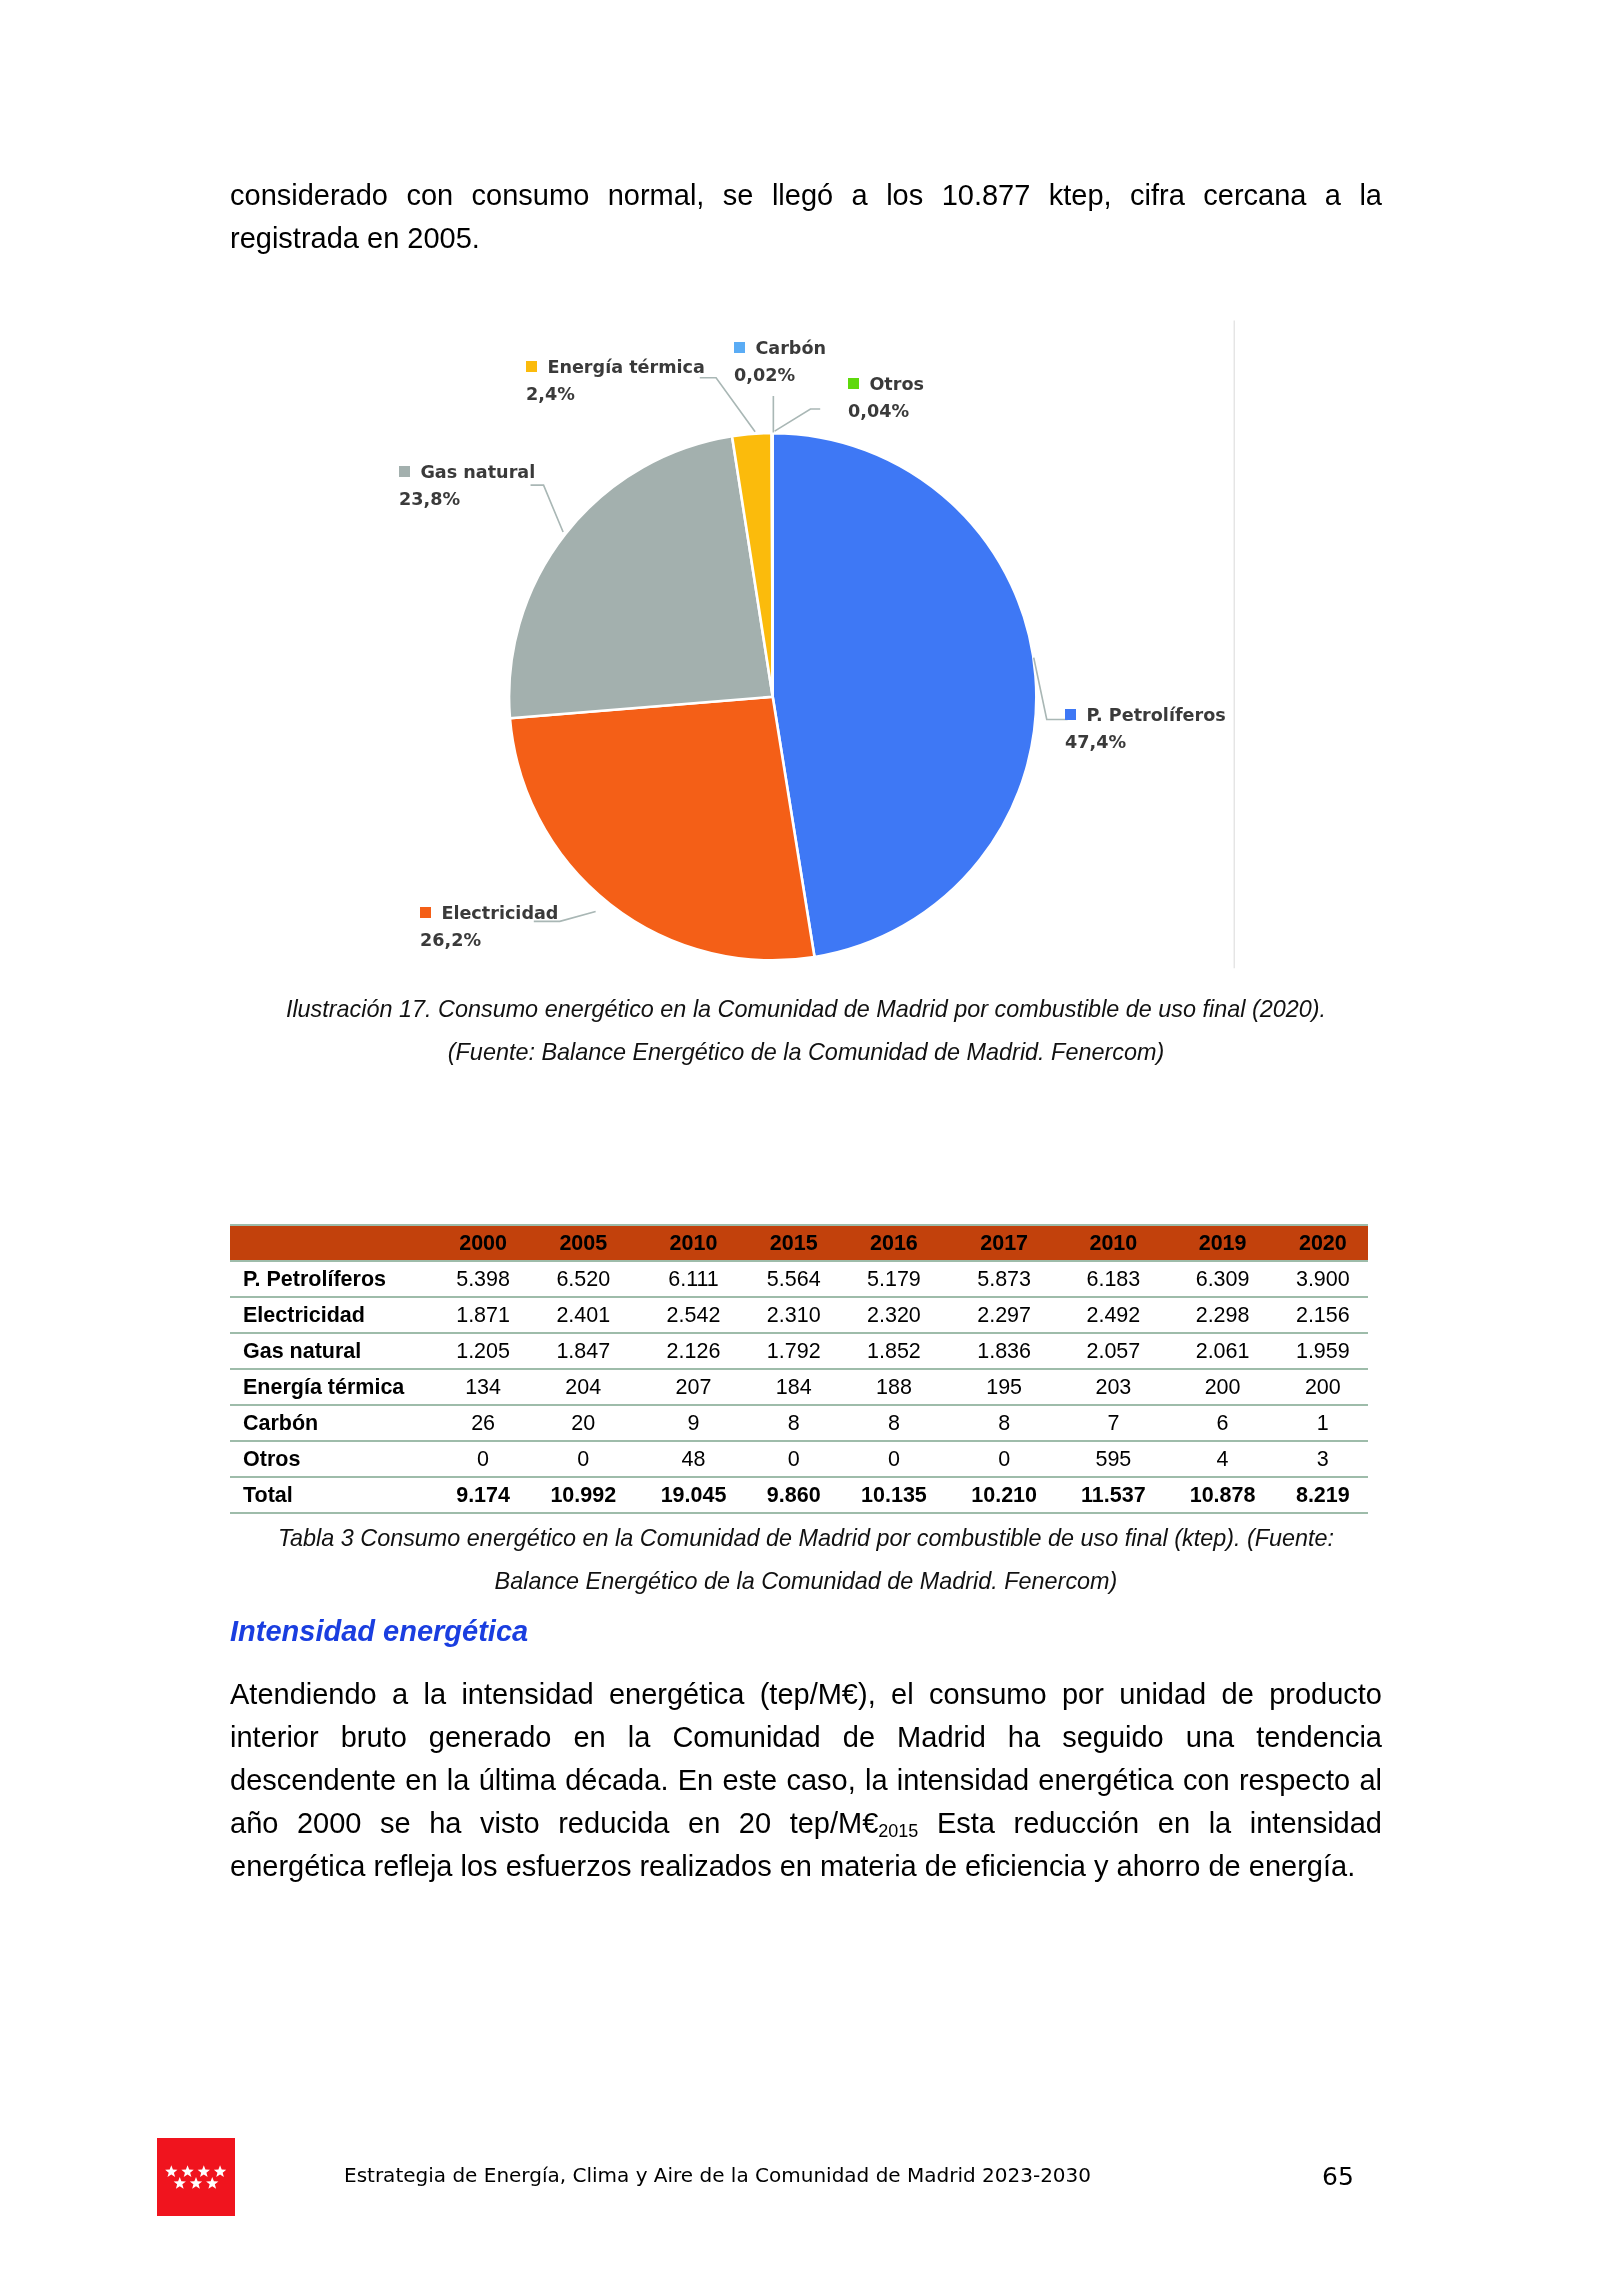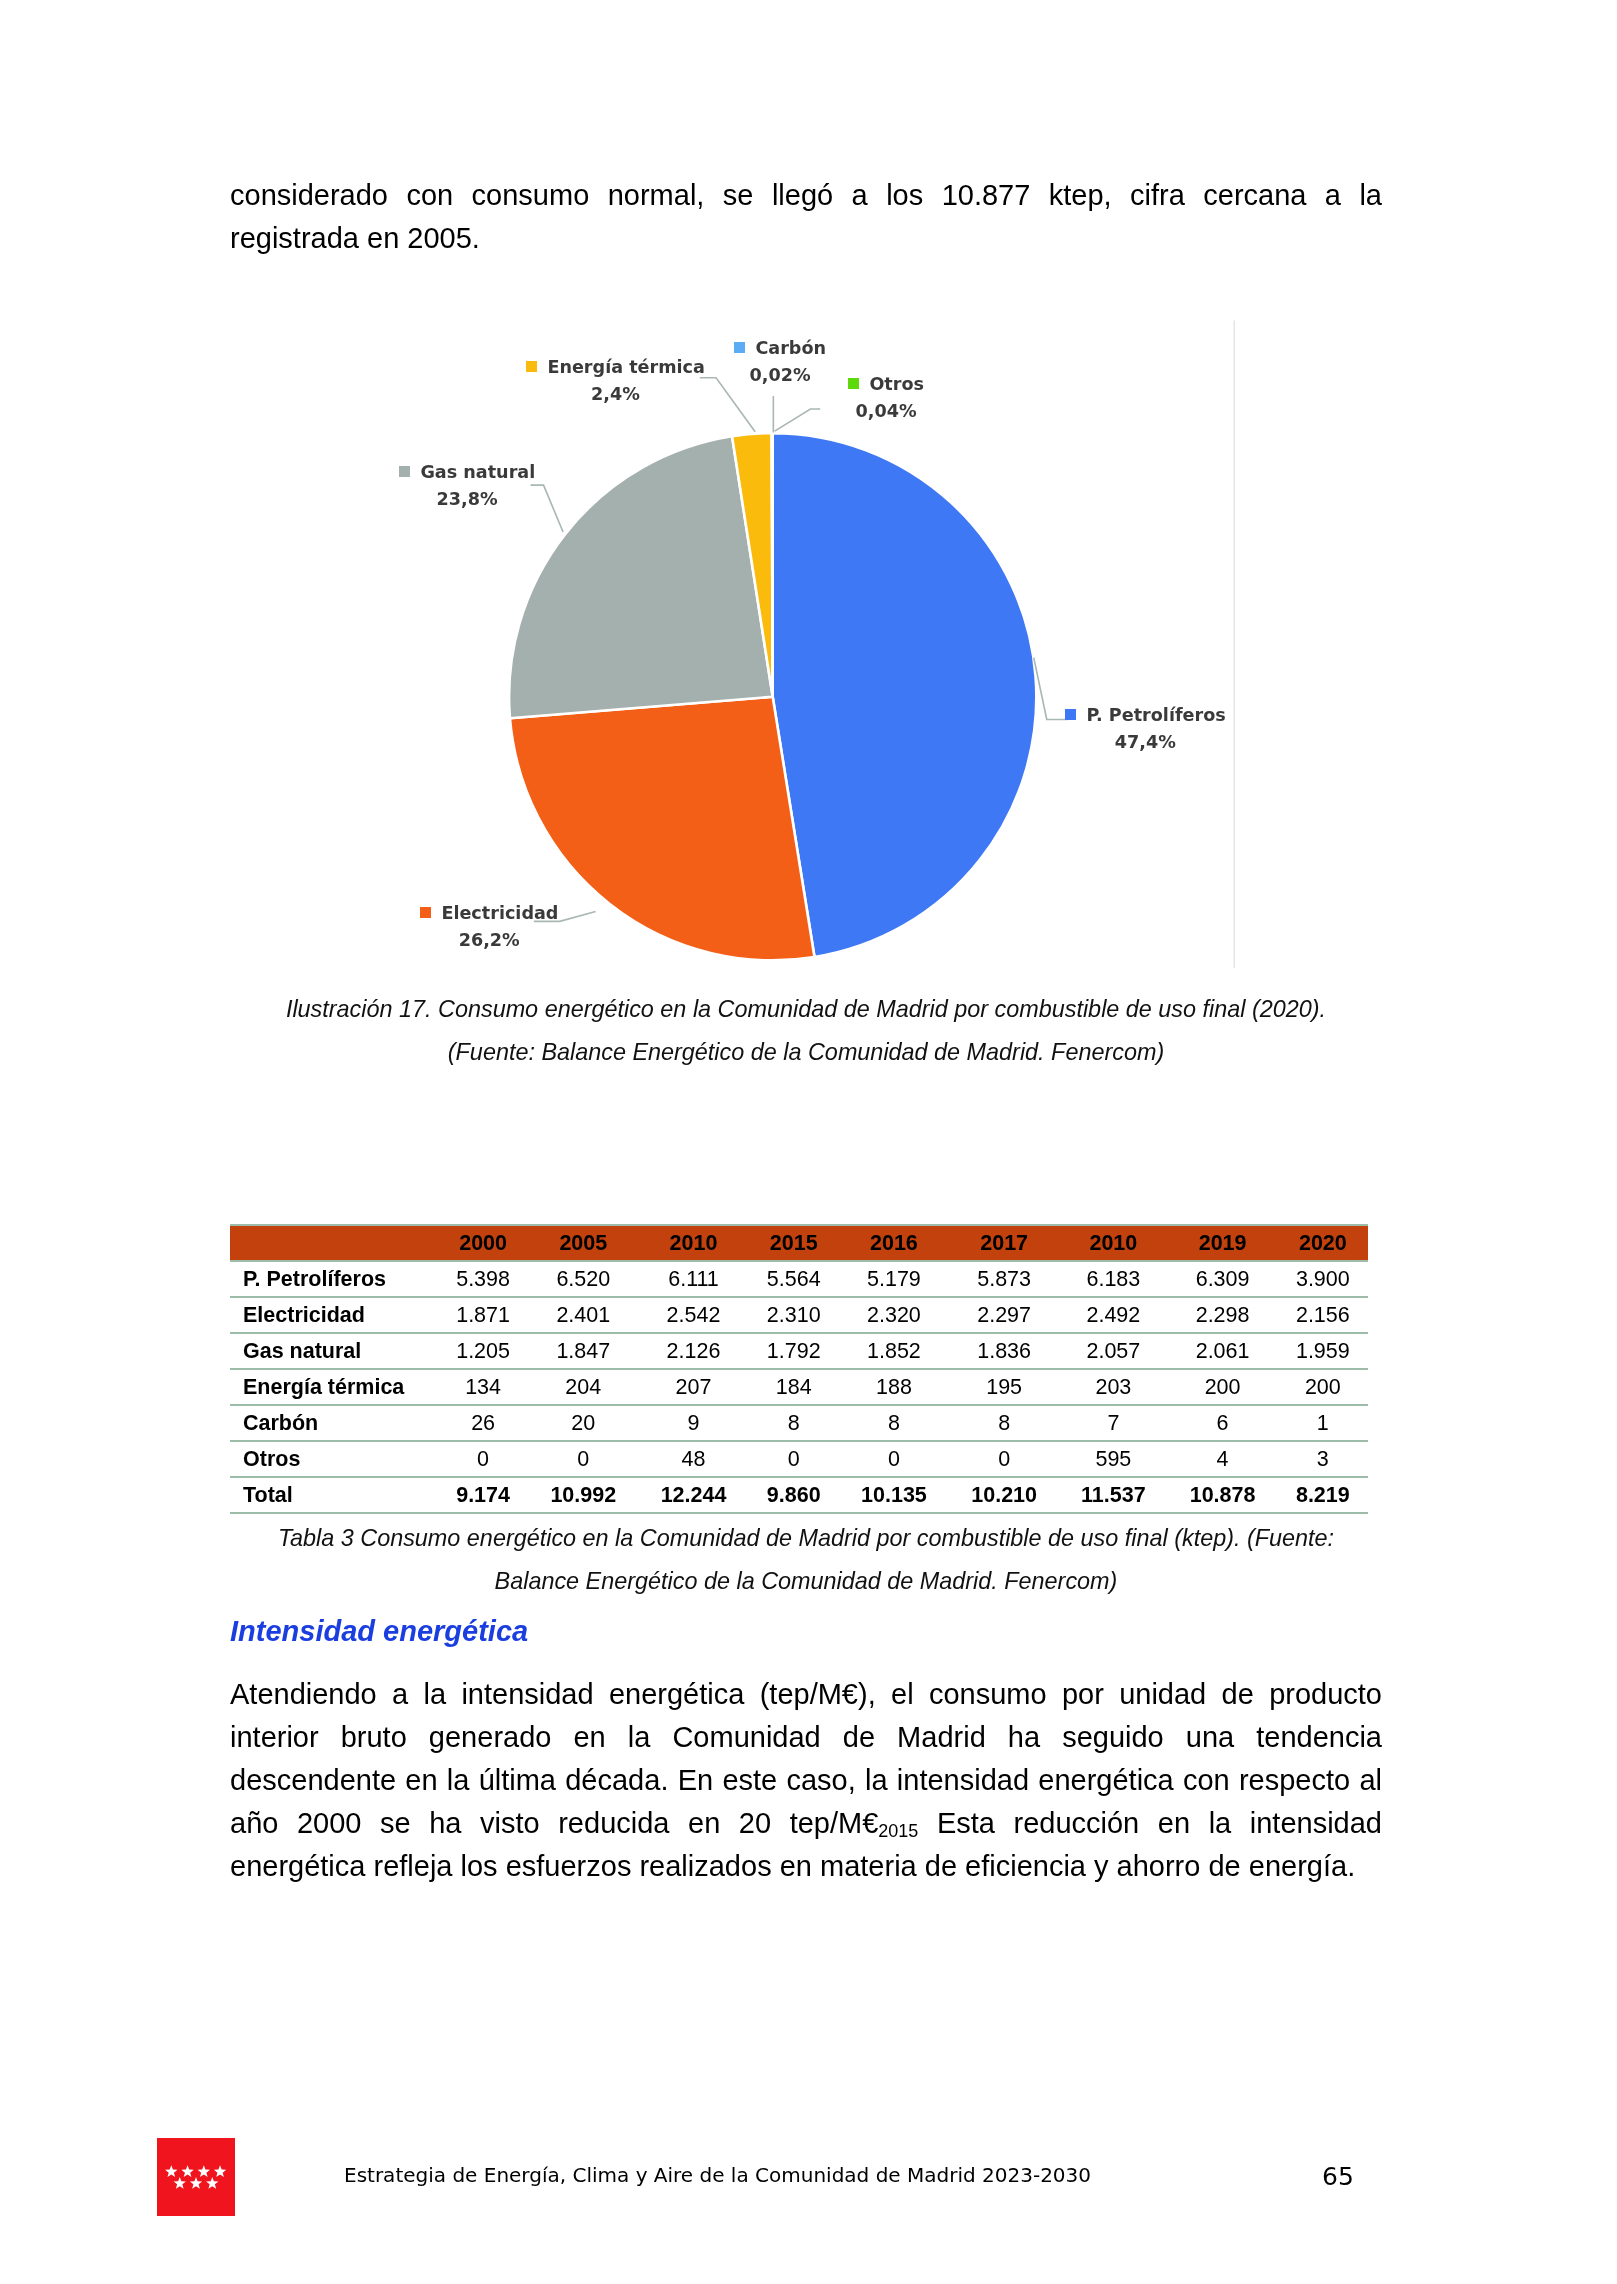--- a/index.html
+++ b/index.html
@@ -19,21 +19,21 @@
   .chart-label {
     position: absolute;
     font-family: "DejaVu Sans", sans-serif;
     font-size: 17.6px;
     color: #3a3a3a;
     font-weight: bold;
     white-space: nowrap;
     line-height: 27px;
   }
   .chart-label .sw { display: inline-block; width: 11px; height: 11px; margin-right: 10.4px; vertical-align: 0.7px; }
-  .chart-label .pct { display: block; text-align: center; }
+  .chart-label .pct { display: block; text-align: left; }
   .caption {
     font-family: "Liberation Sans", sans-serif;
     font-style: italic;
     font-size: 23.4px;
     line-height: 43px;
     color: #111;
     text-align: center;
   }
   .fig-caption { left: 230px; top: 988px; width: 1152px; }
   .tbl-caption { left: 230px; top: 1517px; width: 1152px; }
@@ -217,21 +217,21 @@
         <td>0</td>
         <td>0</td>
         <td>595</td>
         <td>4</td>
         <td>3</td>
       </tr>
       <tr class="total">
         <td class="rowhead">Total</td>
         <td>9.174</td>
         <td>10.992</td>
-        <td>12.244</td>
+        <td>19.045</td>
         <td>9.860</td>
         <td>10.135</td>
         <td>10.210</td>
         <td>11.537</td>
         <td>10.878</td>
         <td>8.219</td>
       </tr>
     </tbody>
 </table>
 

